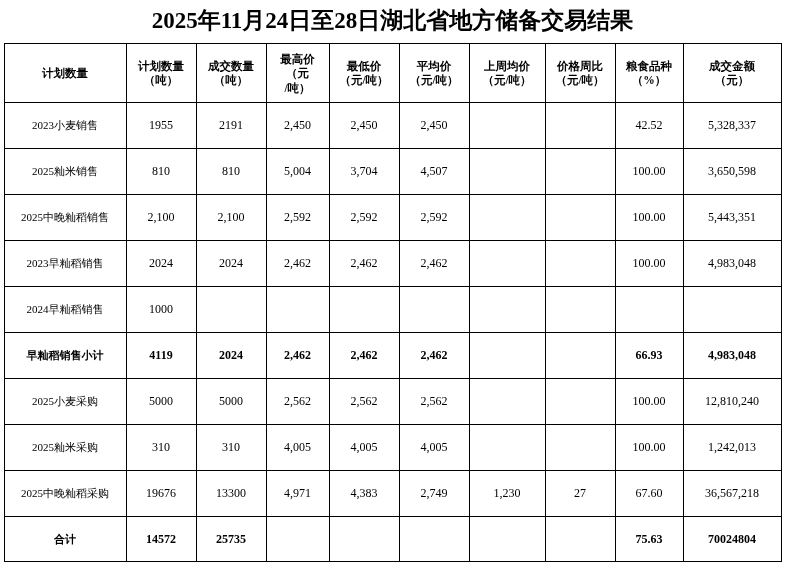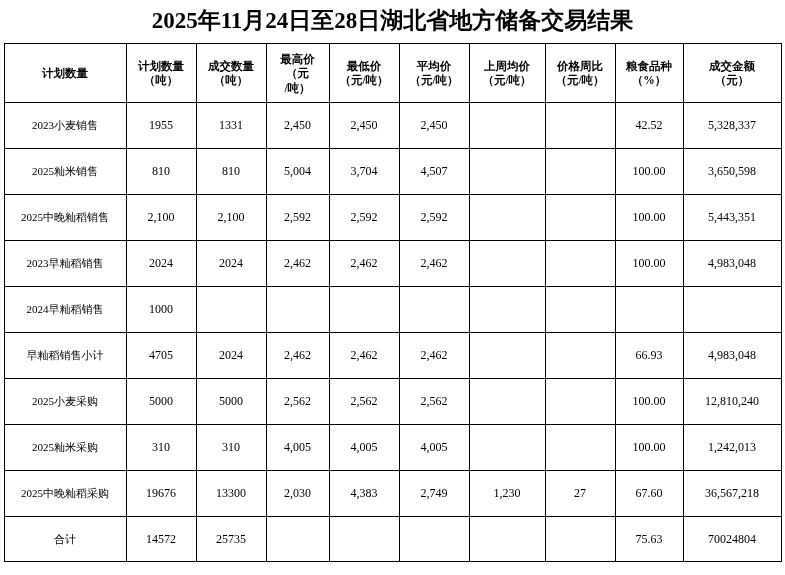--- a/index.html
+++ b/index.html
@@ -55,21 +55,21 @@
     font-size: 11.5px;
   }
   thead th .hl {
     display: block;
   }
   tbody td {
     height: 45px;
     font-weight: normal;
   }
   tbody tr.bold td {
-    font-weight: normal;
+    font-weight: bold;
   }
   tbody td.name {
     font-size: 11px;
   }
   tbody td.num {
     font-family: "Liberation Serif", "DejaVu Serif", serif;
     font-size: 12px;
   }
   tbody tr.total td {
     height: 44px;
@@ -136,21 +136,21 @@
         <th>
             <span class="hl">成交金额</span>
             <span class="hl">（元）</span>
           </th>
       </tr>
     </thead>
     <tbody>
         <tr>
           <td class="name">2023小麦销售</td>
           <td class="num">1955</td>
-          <td class="num">1331</td>
+          <td class="num">2191</td>
           <td class="num">2,450</td>
           <td class="num">2,450</td>
           <td class="num">2,450</td>
           <td class="num"></td>
           <td class="num"></td>
           <td class="num">42.52</td>
           <td class="num">5,328,337</td>
         </tr>
         <tr>
           <td class="name">2025籼米销售</td>
@@ -195,21 +195,21 @@
           <td class="num"></td>
           <td class="num"></td>
           <td class="num"></td>
           <td class="num"></td>
           <td class="num"></td>
           <td class="num"></td>
           <td class="num"></td>
         </tr>
         <tr class="bold">
           <td class="name">早籼稻销售小计</td>
-          <td class="num">4705</td>
+          <td class="num">4119</td>
           <td class="num">2024</td>
           <td class="num">2,462</td>
           <td class="num">2,462</td>
           <td class="num">2,462</td>
           <td class="num"></td>
           <td class="num"></td>
           <td class="num">66.93</td>
           <td class="num">4,983,048</td>
         </tr>
         <tr>
@@ -233,21 +233,21 @@
           <td class="num">4,005</td>
           <td class="num"></td>
           <td class="num"></td>
           <td class="num">100.00</td>
           <td class="num">1,242,013</td>
         </tr>
         <tr>
           <td class="name">2025中晚籼稻采购</td>
           <td class="num">19676</td>
           <td class="num">13300</td>
-          <td class="num">2,030</td>
+          <td class="num">4,971</td>
           <td class="num">4,383</td>
           <td class="num">2,749</td>
           <td class="num">1,230</td>
           <td class="num">27</td>
           <td class="num">67.60</td>
           <td class="num">36,567,218</td>
         </tr>
         <tr class="bold total">
           <td class="name">合计</td>
           <td class="num">14572</td>

